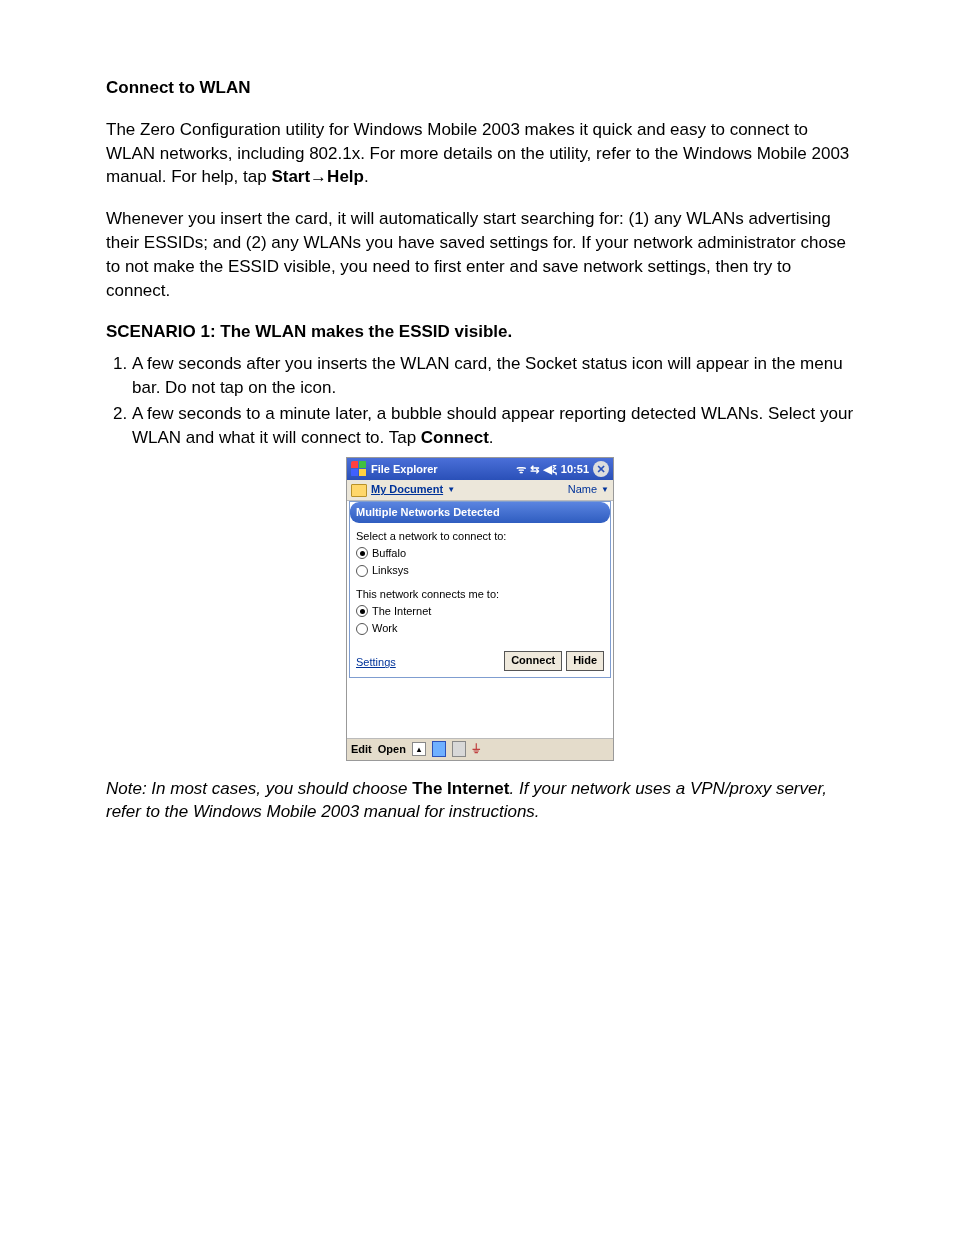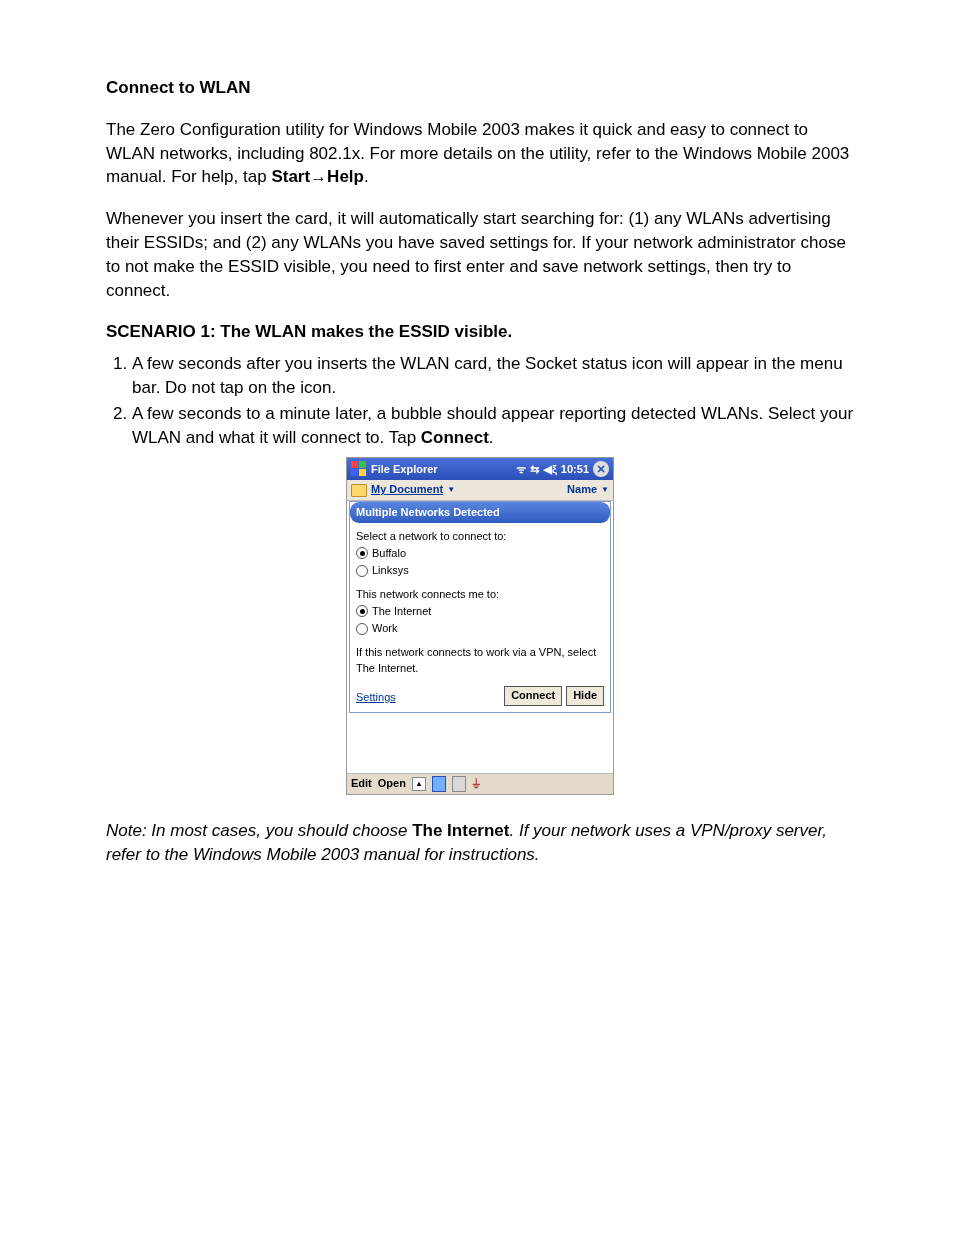--- a/index.html
+++ b/index.html
@@ -14,21 +14,21 @@
   .page {
     width: 954px;
     box-sizing: border-box;
     padding: 76px 100px 60px 106px;
   }
   .heading { font-weight: bold; margin-bottom: 18px; }
   .para { margin-bottom: 18px; }
   .sub-heading { font-weight: bold; margin-top: 10px; margin-bottom: 8px; }
   ol.steps { margin: 0 0 8px 0; padding-left: 26px; }
   ol.steps li { margin-bottom: 2px; }
-  .note { font-style: italic; margin-top: 24px; margin-bottom: 18px; }
+  .note { font-style: italic; margin-top: 16px; margin-bottom: 18px; }
   .note b { font-style: normal; font-weight: bold; }
   b { font-weight: bold; }
 
   
   .shot-wrap { display: flex; justify-content: center; margin-top: 4px; }
   .shot {
     width: 266px;
     border: 1px solid #999;
     background: #fff;
     font-family: Tahoma, Verdana, sans-serif;
@@ -72,21 +72,21 @@
   }
   .folder-ico {
     width: 14px; height: 11px;
     background: #ffd76a;
     border: 1px solid #b89128;
     border-radius: 1px;
   }
   .crumb-text { font-weight: bold; color: #003399; text-decoration: underline; }
   .crumb-drop { font-size: 8px; color: #003399; }
   .crumb-spacer { flex: 1; }
-  .crumb-sort { font-weight: bold; color: #003399; }
+  .crumb-sort { font-weight: normal; color: #003399; }
 
   .bubble {
     margin: 0 2px 2px 2px;
     border: 1px solid #7f9dd0;
     background: #fff;
   }
   .bubble-head {
     background: linear-gradient(#5a84e0, #2f5dc0);
     color: #fff;
     font-weight: bold;
@@ -202,21 +202,20 @@
             <div class="opt">
               <span class="radio selected"></span>
               <span>The Internet</span>
             </div>
             <div class="opt">
               <span class="radio"></span>
               <span>Work</span>
             </div>
           </div>
 
-          <div class="hint">If this network connects to work via a VPN, select The Internet.</div>
         </div>
         <div class="bubble-foot">
           <span class="settings-link">Settings</span>
           <span class="foot-spacer"></span>
           <span class="btn">Connect</span>
           <span class="btn">Hide</span>
         </div>
       </div>
 
       <div class="blank-area"></div>

